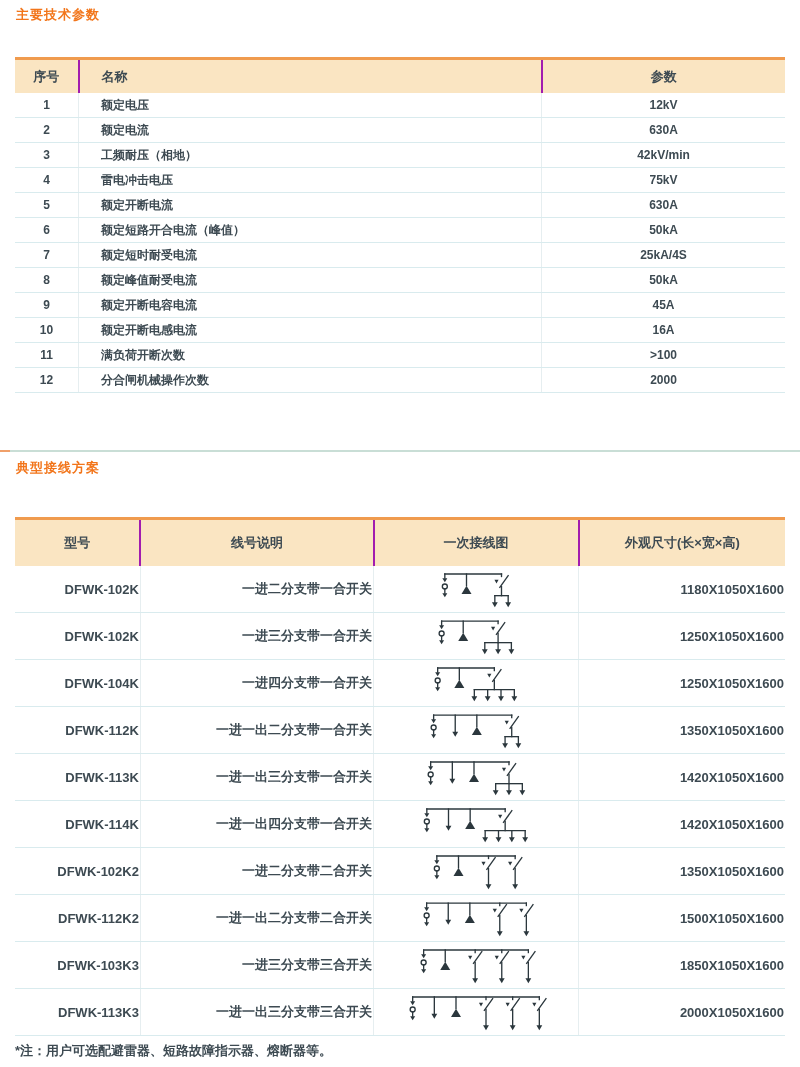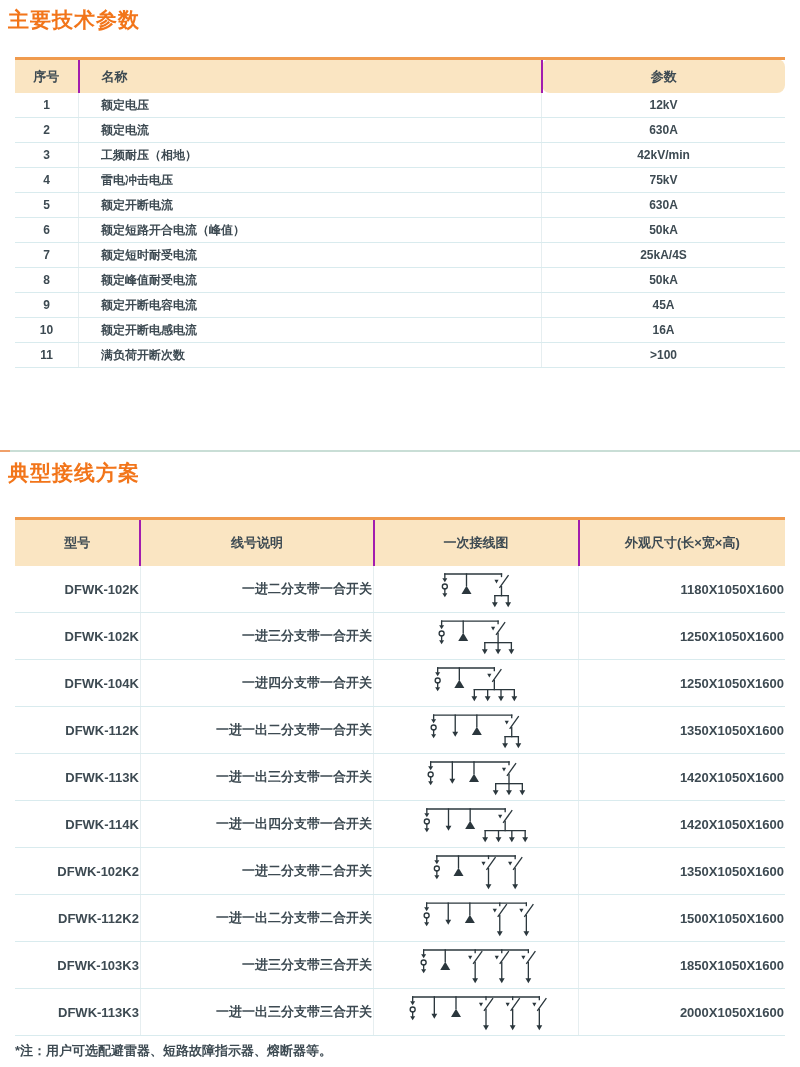--- a/index.html
+++ b/index.html
@@ -11,36 +11,36 @@
     --vline:#e6eef0;
     --divider:#c9ded6;
     --divider-accent:#f0a06a;
   }
   html,body{margin:0;padding:0;}
   body{
     width:800px;height:1067px;position:relative;background:#ffffff;
     font-family:"Liberation Sans","DejaVu Sans",sans-serif;color:var(--text);
     overflow:hidden;
   }
-  .title{position:absolute;left:8px;font-weight:bold;font-size:21px;color:var(--title);letter-spacing:1px;}
+  .title{position:absolute;left:16px;font-weight:bold;font-size:13px;color:var(--title);letter-spacing:1px;}
   .t1{top:6px;}
   .t2{top:459px;}
   table{position:absolute;left:15px;width:770px;border-collapse:collapse;table-layout:fixed;}
   .params{top:57px;border-top:3px solid var(--tborder);}
   .wiring{top:517px;border-top:3px solid var(--tborder);}
   th{background:var(--hbg);font-size:13px;font-weight:bold;color:var(--text);border-right:2px solid #a21caf;}
   th:last-child{border-right:none;}
   td{border-right:1px solid var(--vline);border-bottom:1px solid var(--line);font-weight:bold;}
   td:last-child{border-right:none;}
   
   .params th{height:31px;text-align:center;}
   .params td{height:22px;font-size:12px;text-align:center;}
   .params .c-no{width:8.2%;}
   .params .c-name{width:59.3%;text-align:left;padding-left:22px;}
-  .params .c-val{width:32.5%;border-radius:8px;}
+  .params .c-val{width:32.5%;}
   
   .wiring th{height:44px;}
   .wiring td{height:44px;font-size:13px;text-align:right;}
   .wiring .w-model{width:16.2%;}
   .wiring .w-desc{width:30.3%;}
   .wiring .w-dia{width:26.6%;}
   .wiring .w-size{width:26.9%;}
   .wiring td.w-dia svg{display:block;margin:0 auto;}
   .divider{position:absolute;left:0;top:450px;width:800px;height:2px;background:var(--divider);}
   .divider-accent{position:absolute;left:0;top:0;width:10px;height:2px;background:var(--divider-accent);}
@@ -109,20 +109,25 @@
         </tr>
         <tr>
           <td class="c-no">10</td>
           <td class="c-name">额定开断电感电流</td>
           <td class="c-val">16A</td>
         </tr>
         <tr>
           <td class="c-no">11</td>
           <td class="c-name">满负荷开断次数</td>
           <td class="c-val">&gt;100</td>
+        </tr>
+        <tr>
+          <td class="c-no">12</td>
+          <td class="c-name">分合闸机械操作次数</td>
+          <td class="c-val">2000</td>
         </tr>
       </tbody>
   </table>
 
   <div class="divider">
     <div class="divider-accent"></div>
   </div>
 
   <div class="title t2">典型接线方案</div>
 

